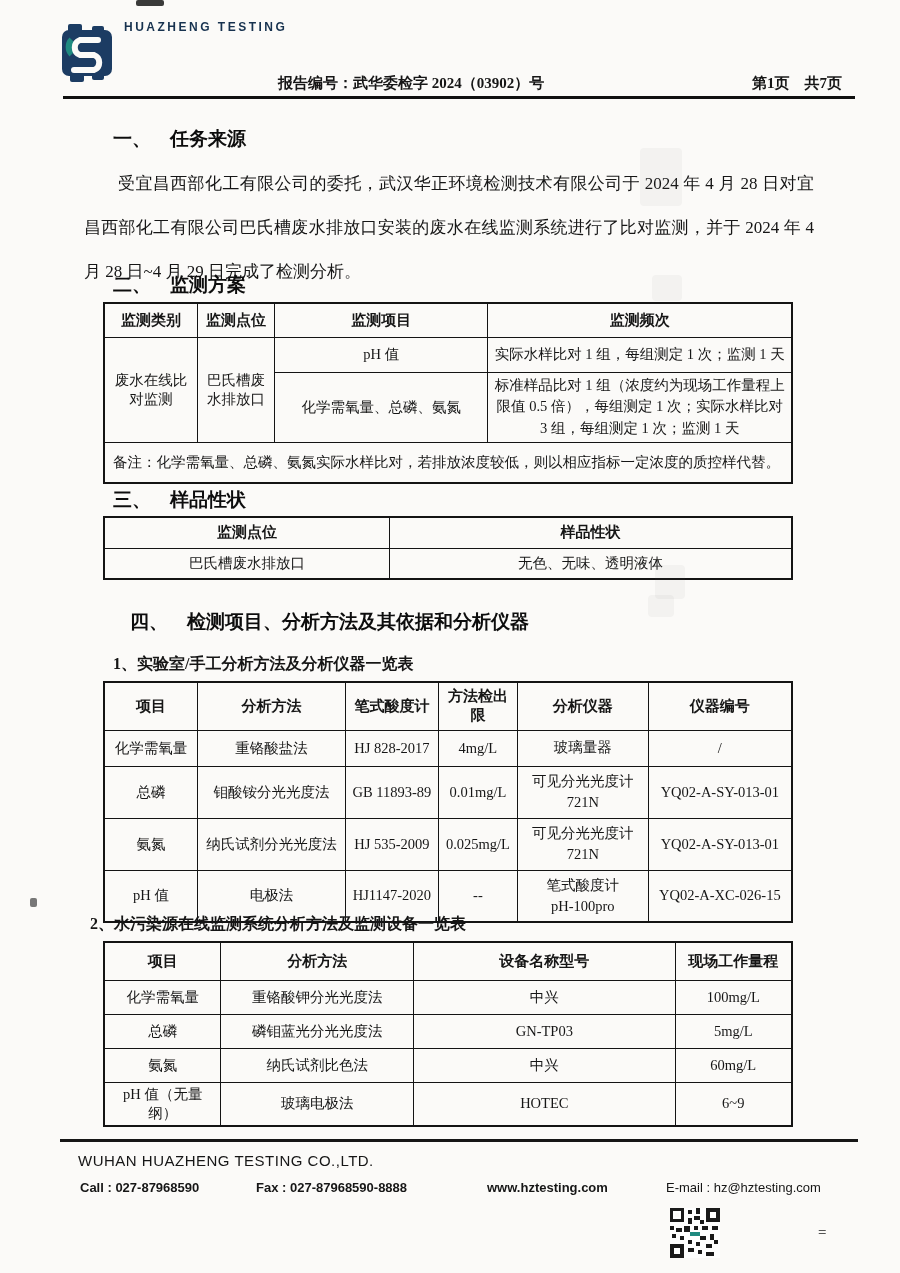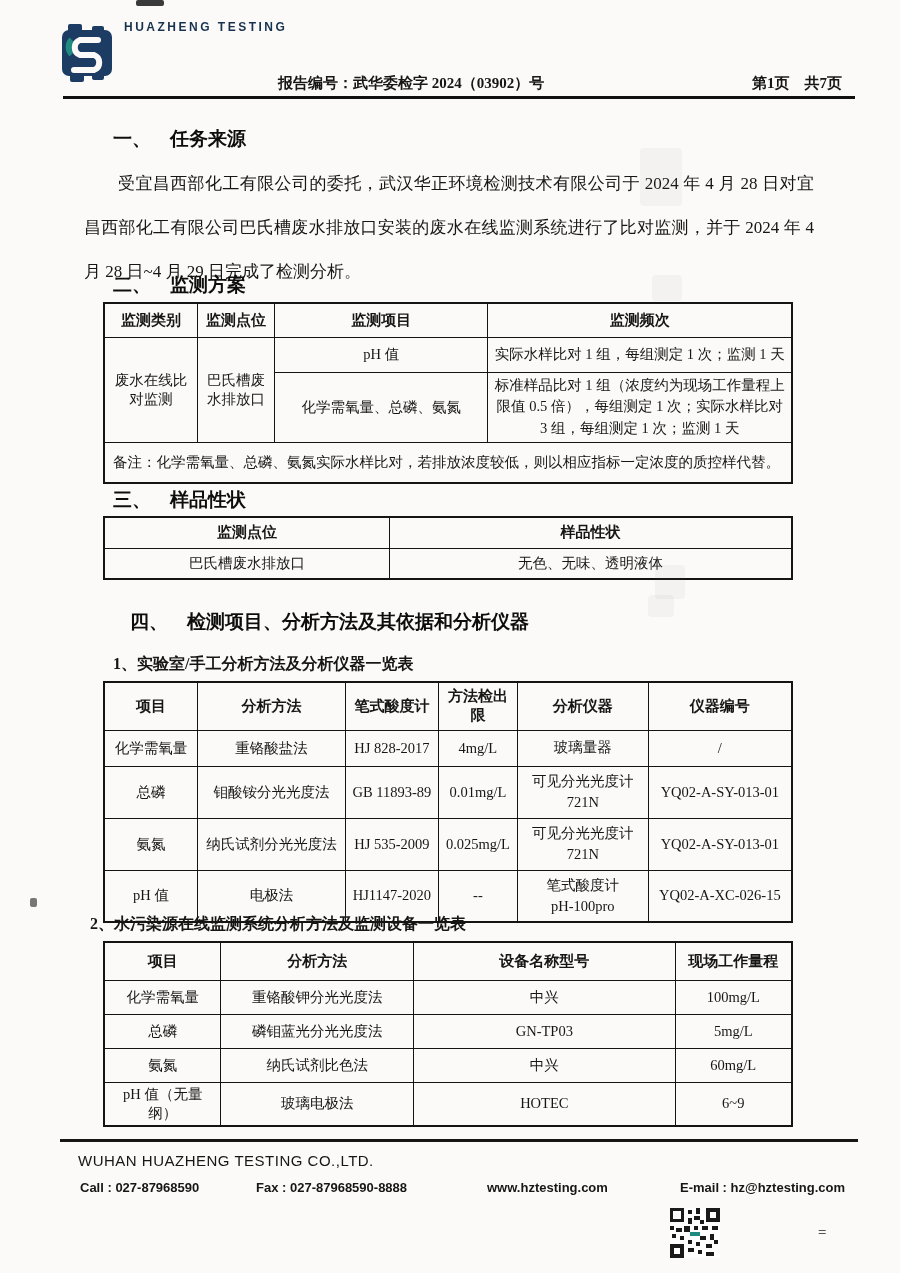--- a/index.html
+++ b/index.html
@@ -26,21 +26,21 @@
   table { position:absolute; left:103px; width:690px; border-collapse:collapse; border:2px solid #141414; table-layout:fixed; }
   td, th { border:1px solid #141414; text-align:center; vertical-align:middle; font-size:14.5px; padding:2px 4px; font-weight:normal; }
   th { font-weight:bold; font-size:15px; }
   .preline { white-space:pre-line; line-height:1.45; }
   .note-cell { text-align:left; padding:10px 8px; font-size:14.5px; }
   .freq-long { line-height:1.5; }
   
   .rule-bottom { position:absolute; left:60px; top:1139px; width:798px; height:3px; background:#161616; }
   .f-company { position:absolute; left:78px; top:1152px; font-family:"Liberation Sans", sans-serif; font-weight:normal; font-size:15px; letter-spacing:0.5px; }
   .f-item { position:absolute; top:1180px; font-family:"Liberation Sans", sans-serif; font-weight:bold; font-size:13px; }
-  .f-call { left:80px; } .f-fax { left:256px; } .f-web { left:487px; font-weight:600; } .f-mail { left:680px; font-weight:700; }
+  .f-call { left:80px; } .f-fax { left:256px; } .f-web { left:487px; font-weight:600; } .f-mail { left:666px; font-weight:400; }
   .qr { position:absolute; left:670px; top:1208px; width:50px; height:50px; }
   .eq-mark { position:absolute; left:818px; top:1224px; font-size:15px; color:#555; font-weight:bold; }
   
   .smudge { position:absolute; background:#3a3a3a; border-radius:2px; }
   .blob { position:absolute; background:rgba(120,120,120,0.06); border-radius:4px; }
 </style>
 </head>
 <body>
 
 <div class="page">

